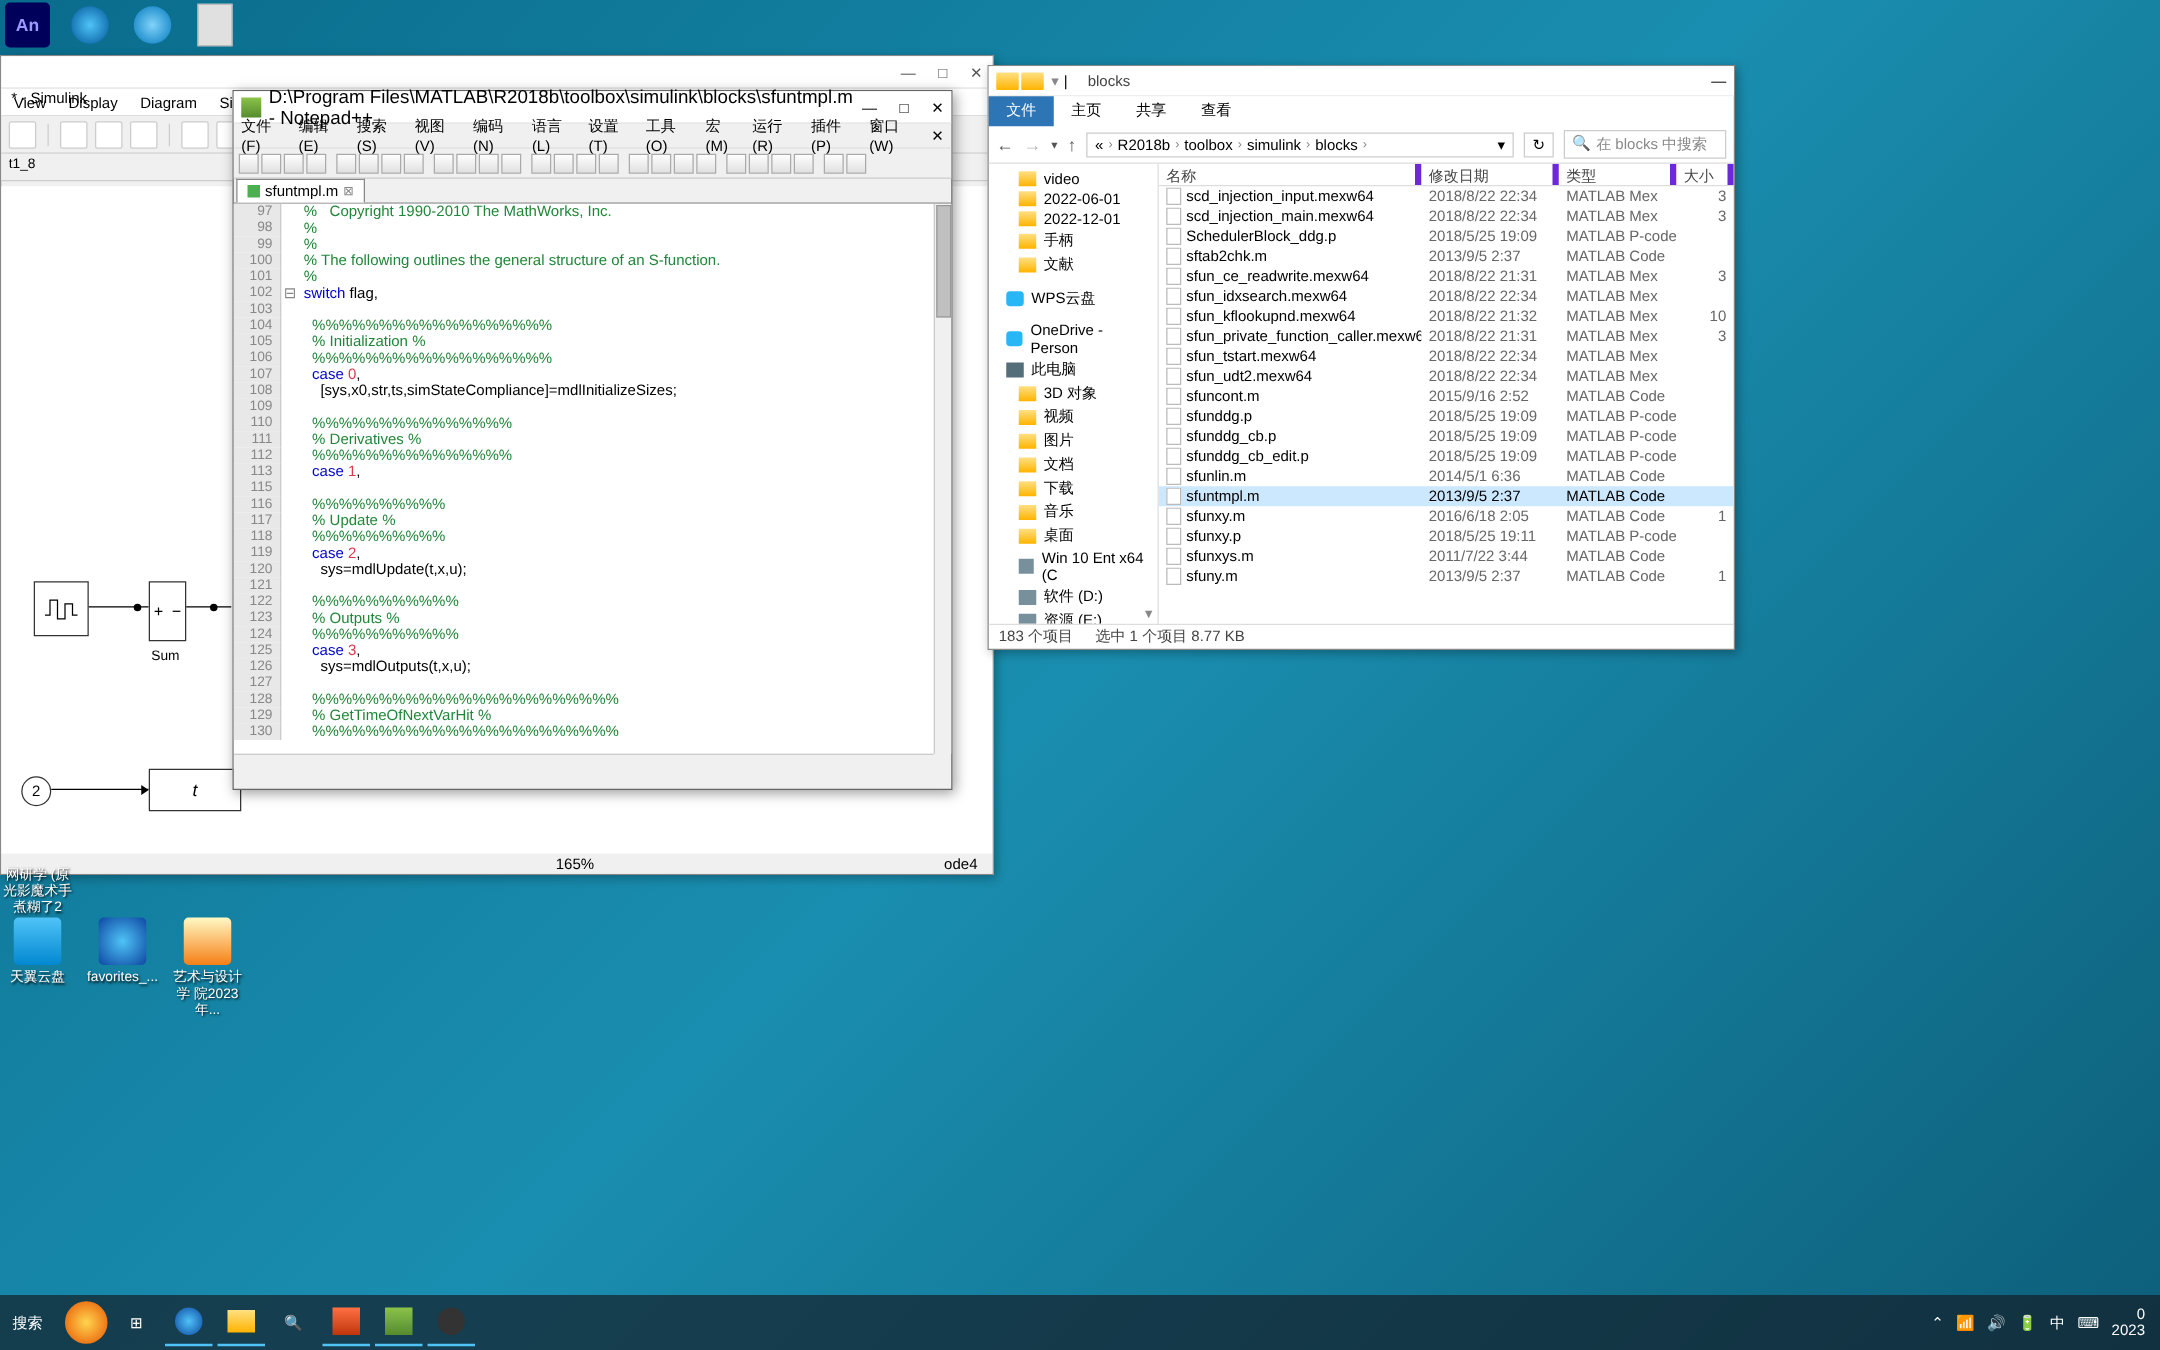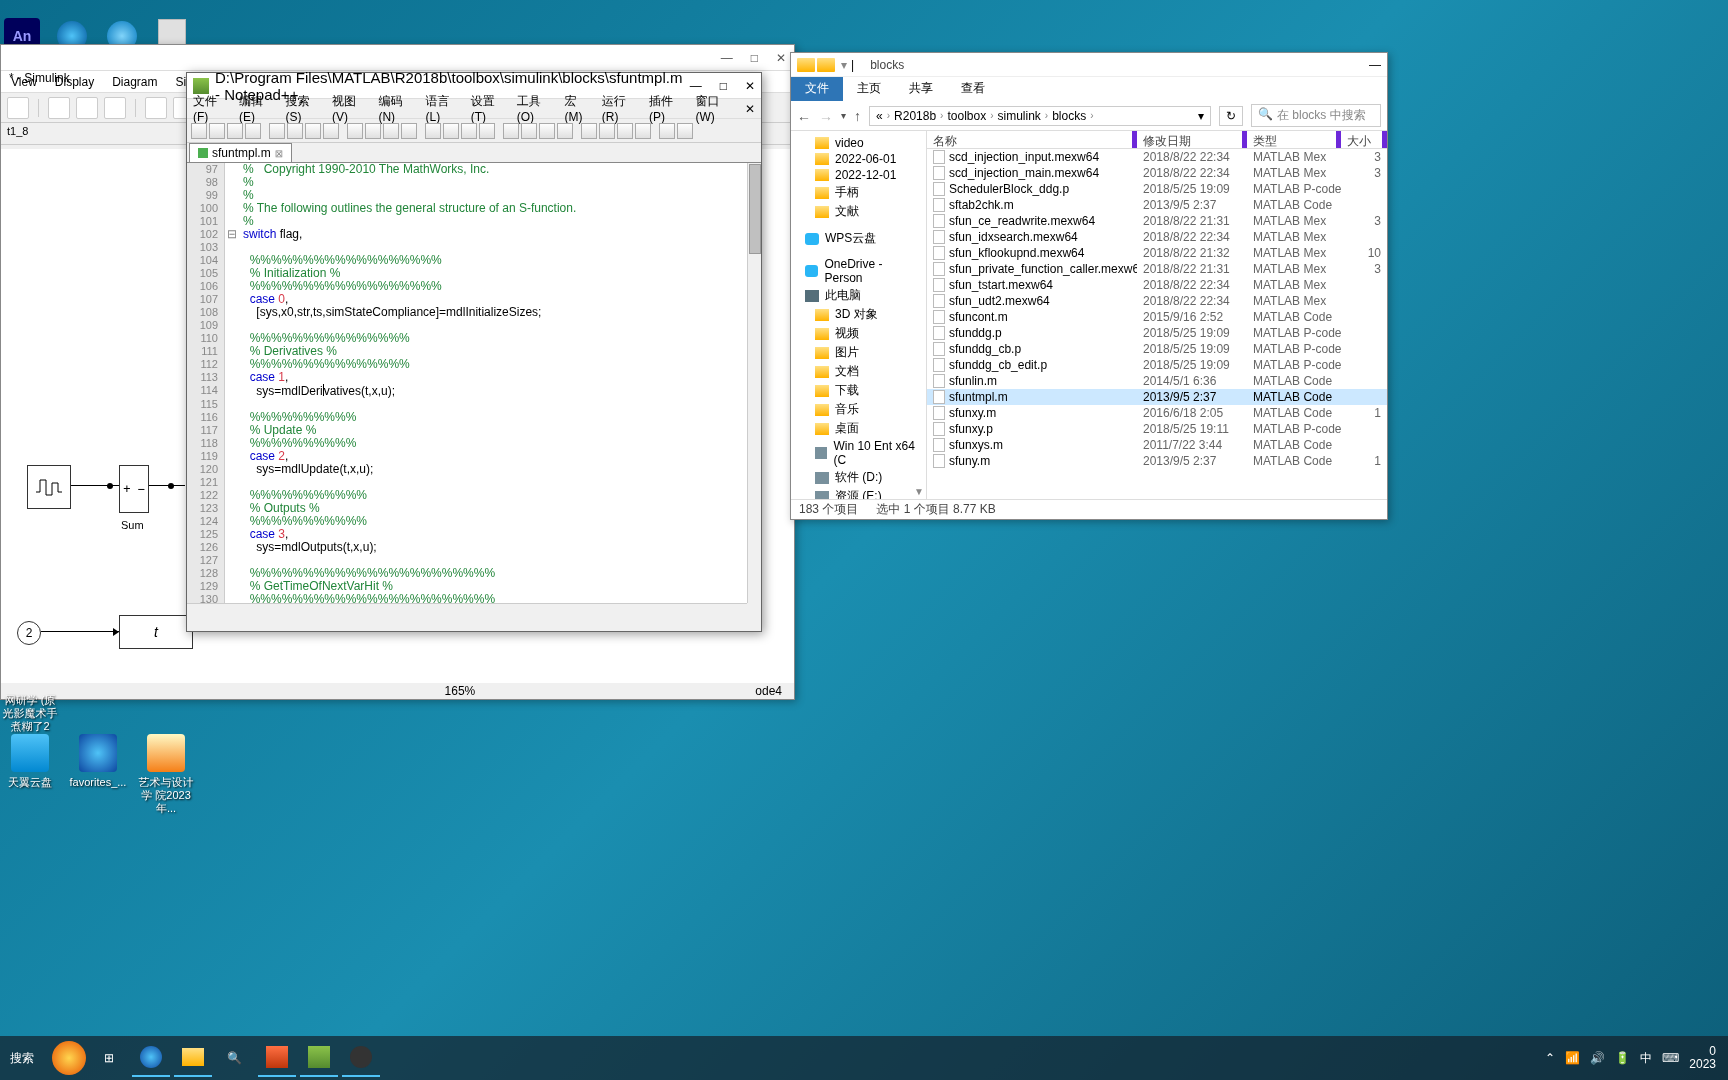--- a/index.html
+++ b/index.html
@@ -1,19 +1,19 @@
 <!DOCTYPE html>
 <html><head>
 <meta charset="utf-8">
 <style>
 * { margin: 0; padding: 0; box-sizing: border-box; font-family: "Microsoft YaHei", "Segoe UI", sans-serif; font-size: 12px; }
 body { width: 1728px; height: 1080px; background: linear-gradient(135deg, #0a6c8c 0%, #1a8eb0 50%, #0d5f7a 100%); overflow: hidden; position: relative; }
 
 
-.desktop-icons-top { position: absolute; top: 18px; left: 4px; display: flex; gap: 14px; }
+.desktop-icons-top { position: absolute; top: 2px; left: 4px; display: flex; gap: 14px; }
 .desktop-icon-top { width: 36px; height: 36px; display: flex; align-items: center; justify-content: center; border-radius: 4px; }
 .icon-an { background: #00005b; color: #9999ff; font-weight: bold; font-size: 14px; }
 .icon-cam { background: radial-gradient(#4fc3f7, #01579b); border-radius: 50%; width: 30px; height: 30px; }
 .icon-lens { background: radial-gradient(#81d4fa, #0277bd); border-radius: 50%; width: 30px; height: 30px; }
 .icon-doc { background: #e0e0e0; width: 28px; height: 34px; border: 1px solid #bbb; }
 
 
 .desktop-icons-left { position: absolute; top: 694px; left: 0; display: flex; gap: 28px; }
 .di { width: 60px; display: flex; flex-direction: column; align-items: center; color: #fff; text-shadow: 1px 1px 2px #000; text-align: center; }
 .di .bx { width: 38px; height: 38px; margin-bottom: 4px; border-radius: 4px; }
@@ -278,21 +278,20 @@
       <div class="ln-row"><div class="gutter">104</div><div class="fold"></div><div class="code"><span class="c-comment">  %%%%%%%%%%%%%%%%%%</span></div></div>
       <div class="ln-row"><div class="gutter">105</div><div class="fold"></div><div class="code"><span class="c-comment">  % Initialization %</span></div></div>
       <div class="ln-row"><div class="gutter">106</div><div class="fold"></div><div class="code"><span class="c-comment">  %%%%%%%%%%%%%%%%%%</span></div></div>
       <div class="ln-row"><div class="gutter">107</div><div class="fold"></div><div class="code">  <span class="c-keyword">case</span><span class="c-num"> 0</span>,</div></div>
       <div class="ln-row"><div class="gutter">108</div><div class="fold"></div><div class="code">    [sys,x0,str,ts,simStateCompliance]=mdlInitializeSizes;</div></div>
       <div class="ln-row"><div class="gutter">109</div><div class="fold"></div><div class="code"></div></div>
       <div class="ln-row"><div class="gutter">110</div><div class="fold"></div><div class="code"><span class="c-comment">  %%%%%%%%%%%%%%%</span></div></div>
       <div class="ln-row"><div class="gutter">111</div><div class="fold"></div><div class="code"><span class="c-comment">  % Derivatives %</span></div></div>
       <div class="ln-row"><div class="gutter">112</div><div class="fold"></div><div class="code"><span class="c-comment">  %%%%%%%%%%%%%%%</span></div></div>
       <div class="ln-row"><div class="gutter">113</div><div class="fold"></div><div class="code">  <span class="c-keyword">case</span><span class="c-num"> 1</span>,</div></div>
-      <div class="ln-row"><div class="gutter">114</div><div class="fold"></div><div class="code">    sys=mdlDeri<span class="caret"></span>vatives(t,x,u);</div></div>
       <div class="ln-row"><div class="gutter">115</div><div class="fold"></div><div class="code"></div></div>
       <div class="ln-row"><div class="gutter">116</div><div class="fold"></div><div class="code"><span class="c-comment">  %%%%%%%%%%</span></div></div>
       <div class="ln-row"><div class="gutter">117</div><div class="fold"></div><div class="code"><span class="c-comment">  % Update %</span></div></div>
       <div class="ln-row"><div class="gutter">118</div><div class="fold"></div><div class="code"><span class="c-comment">  %%%%%%%%%%</span></div></div>
       <div class="ln-row"><div class="gutter">119</div><div class="fold"></div><div class="code">  <span class="c-keyword">case</span><span class="c-num"> 2</span>,</div></div>
       <div class="ln-row"><div class="gutter">120</div><div class="fold"></div><div class="code">    sys=mdlUpdate(t,x,u);</div></div>
       <div class="ln-row"><div class="gutter">121</div><div class="fold"></div><div class="code"></div></div>
       <div class="ln-row"><div class="gutter">122</div><div class="fold"></div><div class="code"><span class="c-comment">  %%%%%%%%%%%</span></div></div>
       <div class="ln-row"><div class="gutter">123</div><div class="fold"></div><div class="code"><span class="c-comment">  % Outputs %</span></div></div>
       <div class="ln-row"><div class="gutter">124</div><div class="fold"></div><div class="code"><span class="c-comment">  %%%%%%%%%%%</span></div></div>

